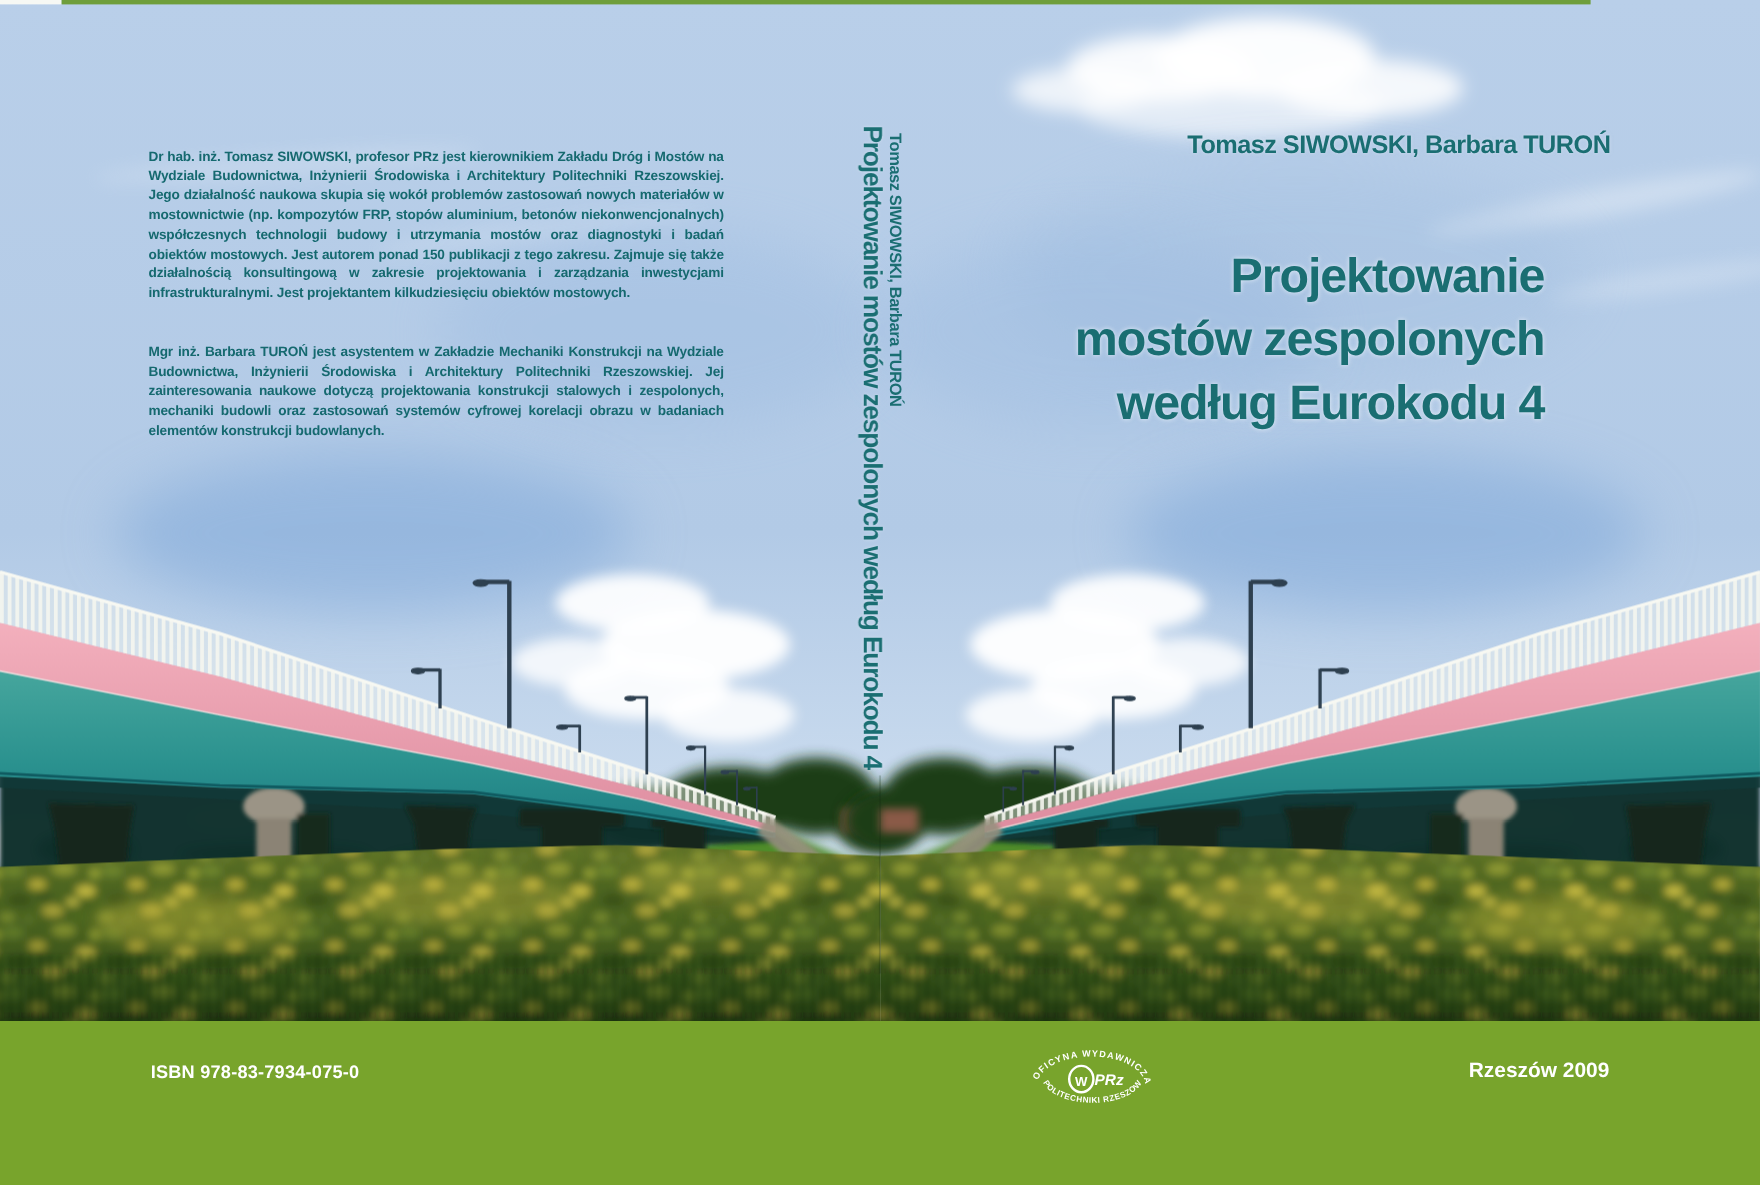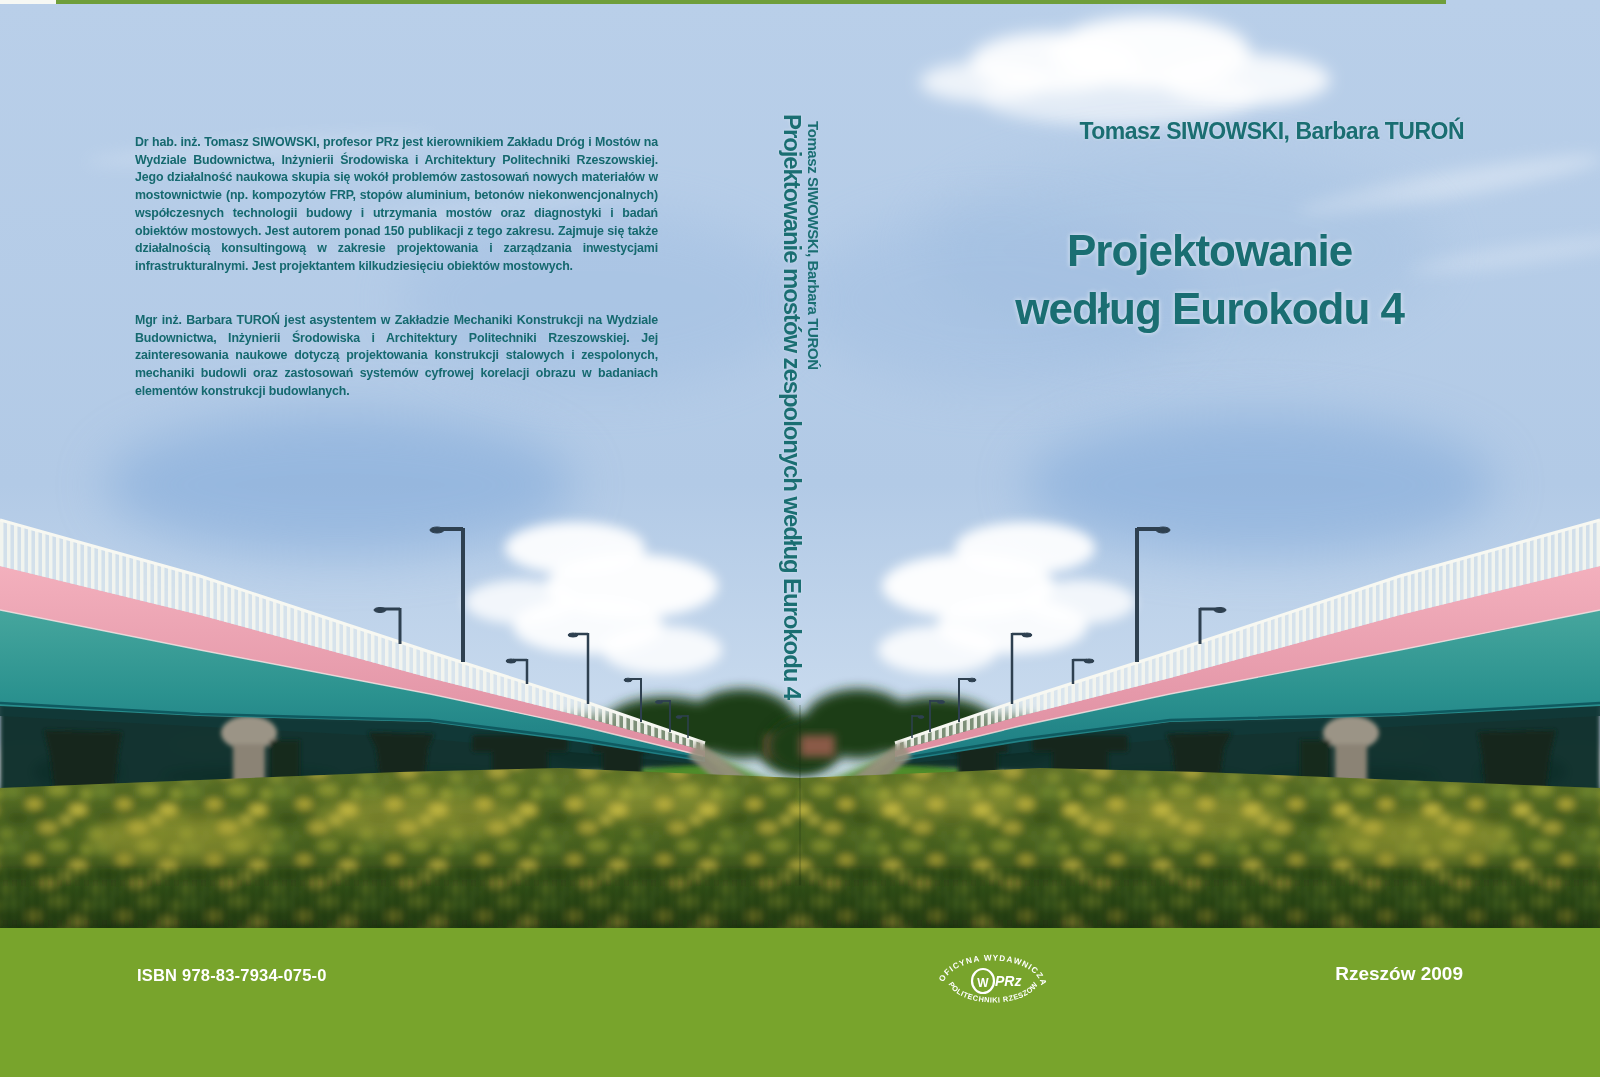--- a/index.html
+++ b/index.html
@@ -19,21 +19,21 @@
   .spine-title{position:absolute;left:806px;top:114px;transform-origin:0 0;transform:rotate(90deg);
                white-space:nowrap;color:#1a6e72;font-weight:bold;font-size:24px;line-height:28px;
                letter-spacing:-1.1px;z-index:5;text-shadow:0 0 3px rgba(235,242,248,.55);}
   .spine-authors{position:absolute;left:821px;top:121px;transform-origin:0 0;transform:rotate(90deg);
                white-space:nowrap;color:#1a6e72;font-weight:bold;font-size:15px;line-height:16px;
                letter-spacing:-0.4px;z-index:5;}
   
   .front-authors{position:absolute;right:136px;top:118px;color:#1a6e72;font-weight:bold;
                  font-size:23px;letter-spacing:-0.5px;z-index:5;white-space:nowrap;
                  text-shadow:0 0 3px rgba(235,242,248,.5);}
-  .front-title{position:absolute;right:196px;top:222px;text-align:center;color:#1a6e72;
+  .front-title{position:absolute;right:196px;top:222px;text-align:right;color:#1a6e72;
                font-weight:bold;font-size:44px;line-height:58px;letter-spacing:-1px;z-index:5;
                text-shadow:0 0 5px rgba(238,244,250,.85);white-space:nowrap;}
   
   .band{position:absolute;left:0;top:928px;width:1600px;height:153px;background:#78a42c;z-index:4;}
   .isbn{position:absolute;left:137px;top:38px;color:#fff;font-weight:bold;font-size:16.5px;
         letter-spacing:0.2px;}
   .imprint{position:absolute;right:137px;top:35px;color:#fff;font-weight:bold;font-size:19px;}
   .logo{position:absolute;left:936px;top:25px;width:112px;height:58px;}
 </style>
 </head>
@@ -231,20 +231,21 @@
     <div class="para1"><span class="lead">Dr hab. inż. Tomasz SIWOWSKI, profesor PRz</span><span> jest kierownikiem Zakładu Dróg i Mostów na Wydziale Budownictwa, Inżynierii Środowiska i Architektury Politechniki Rzeszowskiej. Jego działalność naukowa skupia się wokół problemów zastosowań nowych materiałów w mostownictwie (np. kompozytów FRP, stopów aluminium, betonów niekonwencjonalnych) współczesnych technologii budowy i utrzymania mostów oraz diagnostyki i badań obiektów mostowych. Jest autorem ponad 150 publikacji z tego zakresu. Zajmuje się także działalnością konsultingową w zakresie projektowania i zarządzania inwestycjami infrastrukturalnymi. Jest projektantem kilkudziesięciu obiektów mostowych.</span></div>
     <div class="para2"><span class="lead">Mgr inż. Barbara TUROŃ</span><span> jest asystentem w Zakładzie Mechaniki Konstrukcji na Wydziale Budownictwa, Inżynierii Środowiska i Architektury Politechniki Rzeszowskiej. Jej zainteresowania naukowe dotyczą projektowania konstrukcji stalowych i zespolonych, mechaniki budowli oraz zastosowań systemów cyfrowej korelacji obrazu w badaniach elementów konstrukcji budowlanych.</span></div>
   </div>
 
   <div class="spine-authors">Tomasz SIWOWSKI, Barbara TUROŃ</div>
   <div class="spine-title">Projektowanie mostów zespolonych według Eurokodu 4</div>
 
   <div class="front-authors">Tomasz SIWOWSKI, Barbara TUROŃ</div>
   <div class="front-title">
     <div>Projektowanie</div>
+    <div>mostów zespolonych</div>
     <div>według Eurokodu 4</div>
   </div>
 
   <div class="band">
     <div class="isbn">ISBN 978-83-7934-075-0</div>
     <svg class="logo" viewBox="0 0 112 58">
       <path id="arcTop" d="M 7,34 A 49,26 0 0 1 105,33" fill="none"></path>
       <path id="arcBot" d="M 12,30 A 46,24 0 0 0 102,31" fill="none"></path>
       <text font-size="8.2" font-weight="bold" fill="#ffffff" letter-spacing="1.1">
         <textPath href="#arcTop" startOffset="4%">OFICYNA WYDAWNICZA</textPath>

